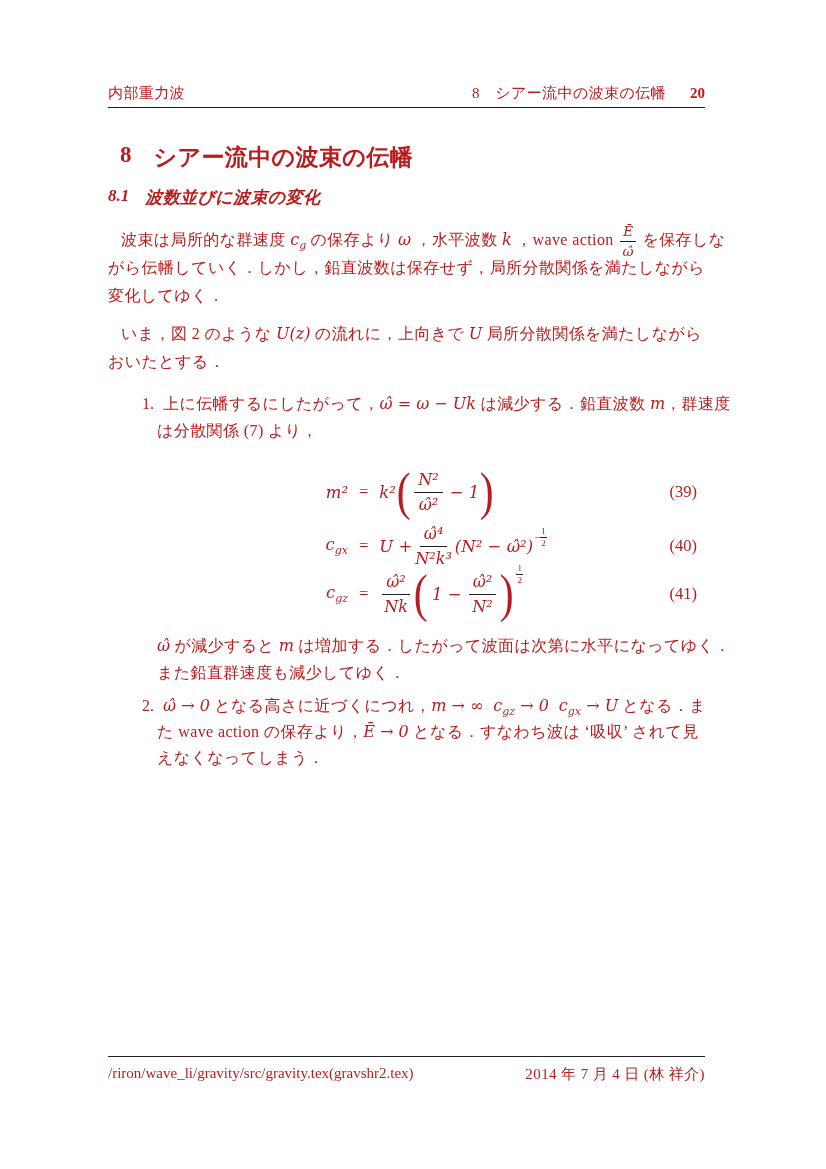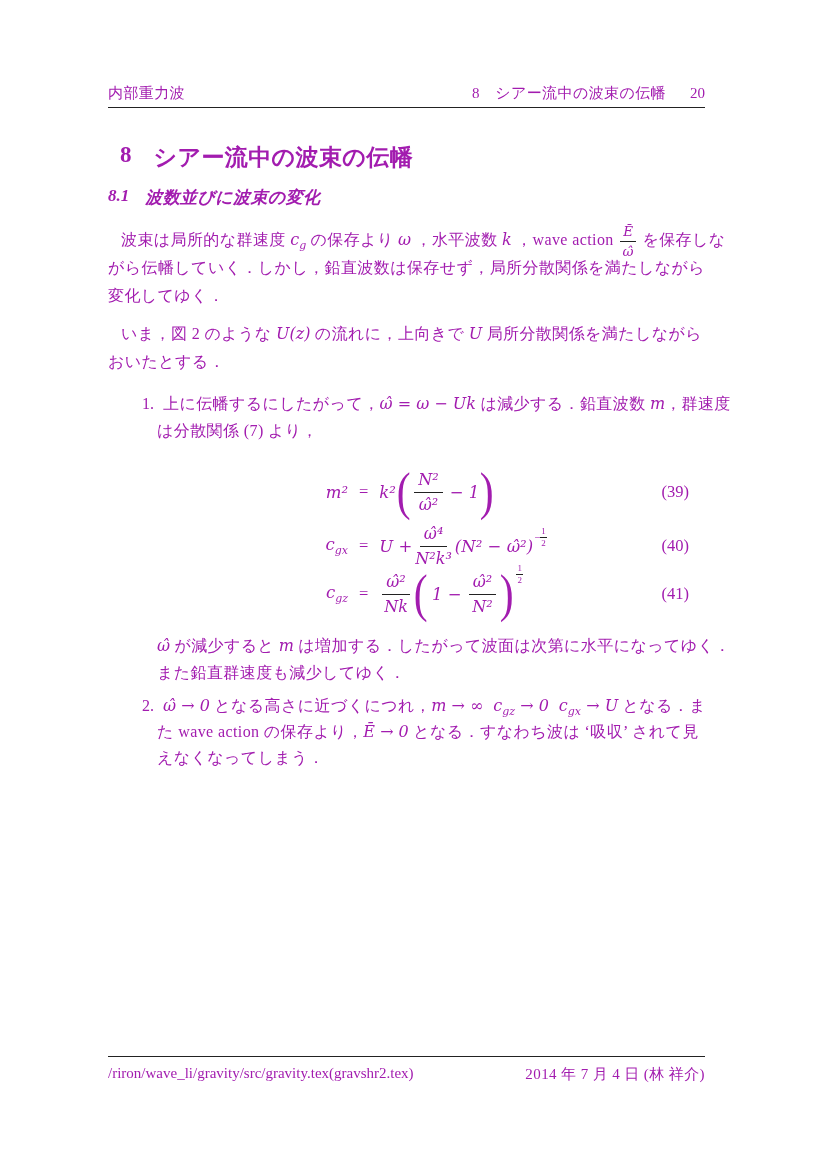--- a/index.html
+++ b/index.html
@@ -1,23 +1,23 @@
 <!DOCTYPE html>
 <html><head>
 <meta charset="utf-8">
 <style>
   html,body{margin:0;padding:0;background:#fff;}
   .page{position:relative;width:826px;height:1169px;background:#ffffff;overflow:hidden;
-        font-family:"Liberation Serif","DejaVu Serif",serif;color:#a21caf;}
+        font-family:"Liberation Serif","DejaVu Serif",serif;color:#b91c1c;}
   .abs{position:absolute;}
   
   .header{left:108px;width:597px;top:84px;padding-bottom:4px;border-bottom:1px solid #222;
           display:flex;justify-content:space-between;align-items:baseline;font-size:15px;}
   .hdr-right{display:flex;align-items:baseline;gap:24px;}
-  .pgnum{font-weight:normal;font-size:15px;}
+  .pgnum{font-weight:bold;font-size:15px;}
   
   .sec{left:120px;top:142px;font-size:23px;font-weight:bold;display:flex;gap:22px;
        font-family:"Liberation Sans","DejaVu Sans",sans-serif;}
   .sec .no{font-family:"Liberation Serif","DejaVu Serif",serif;}
   .subsec{left:108px;top:186px;font-size:17px;font-weight:bold;display:flex;gap:16px;
           font-family:"Liberation Sans","DejaVu Sans",sans-serif;font-style:italic;}
   .subsec .no{font-family:"Liberation Serif","DejaVu Serif",serif;}
   
   .blk{font-size:16px;line-height:28px;white-space:nowrap;}
   .blk .ln{height:28px;}
@@ -29,21 +29,21 @@
   .cont{padding-left:49px;}
   
   .ifrac{display:inline-block;vertical-align:middle;text-align:center;font-size:13.5px;
          line-height:1.25;margin:-12px 2px;}
   .ifrac .fn{display:block;border-bottom:1px solid #222;padding:0 3px 1px;}
   .ifrac .fd{display:block;padding-top:1px;}
   
   .eqrow{position:absolute;left:306px;width:399px;display:flex;align-items:center;font-size:16.5px;}
   .eq-lhs{display:inline-block;width:42px;text-align:right;}
   .eq-rel{margin:0 11px;}
-  .eq-tag{position:absolute;right:16px;font-style:normal;}
+  .eq-tag{position:absolute;right:8px;font-style:normal;}
   .efrac{display:inline-flex;flex-direction:column;align-items:center;line-height:1.25;
          margin:0 3px;font-size:16px;}
   .efrac .fn{padding:0 4px 2px;border-bottom:1px solid #222;}
   .efrac .fd{padding-top:2px;}
   .bigp{font-size:52px;font-weight:300;line-height:0.9;display:inline-block;
         transform:scaleX(0.8);font-style:normal;margin:0 -1px;}
   .sfrac{display:inline-flex;flex-direction:column;align-items:center;font-size:9px;
          line-height:1.15;font-style:normal;}
   .sfrac .sn{border-bottom:1px solid #222;padding:0 1px;}
   .expw{display:inline-flex;align-items:center;transform:translateY(-9px);font-size:11px;margin-left:1px;}

